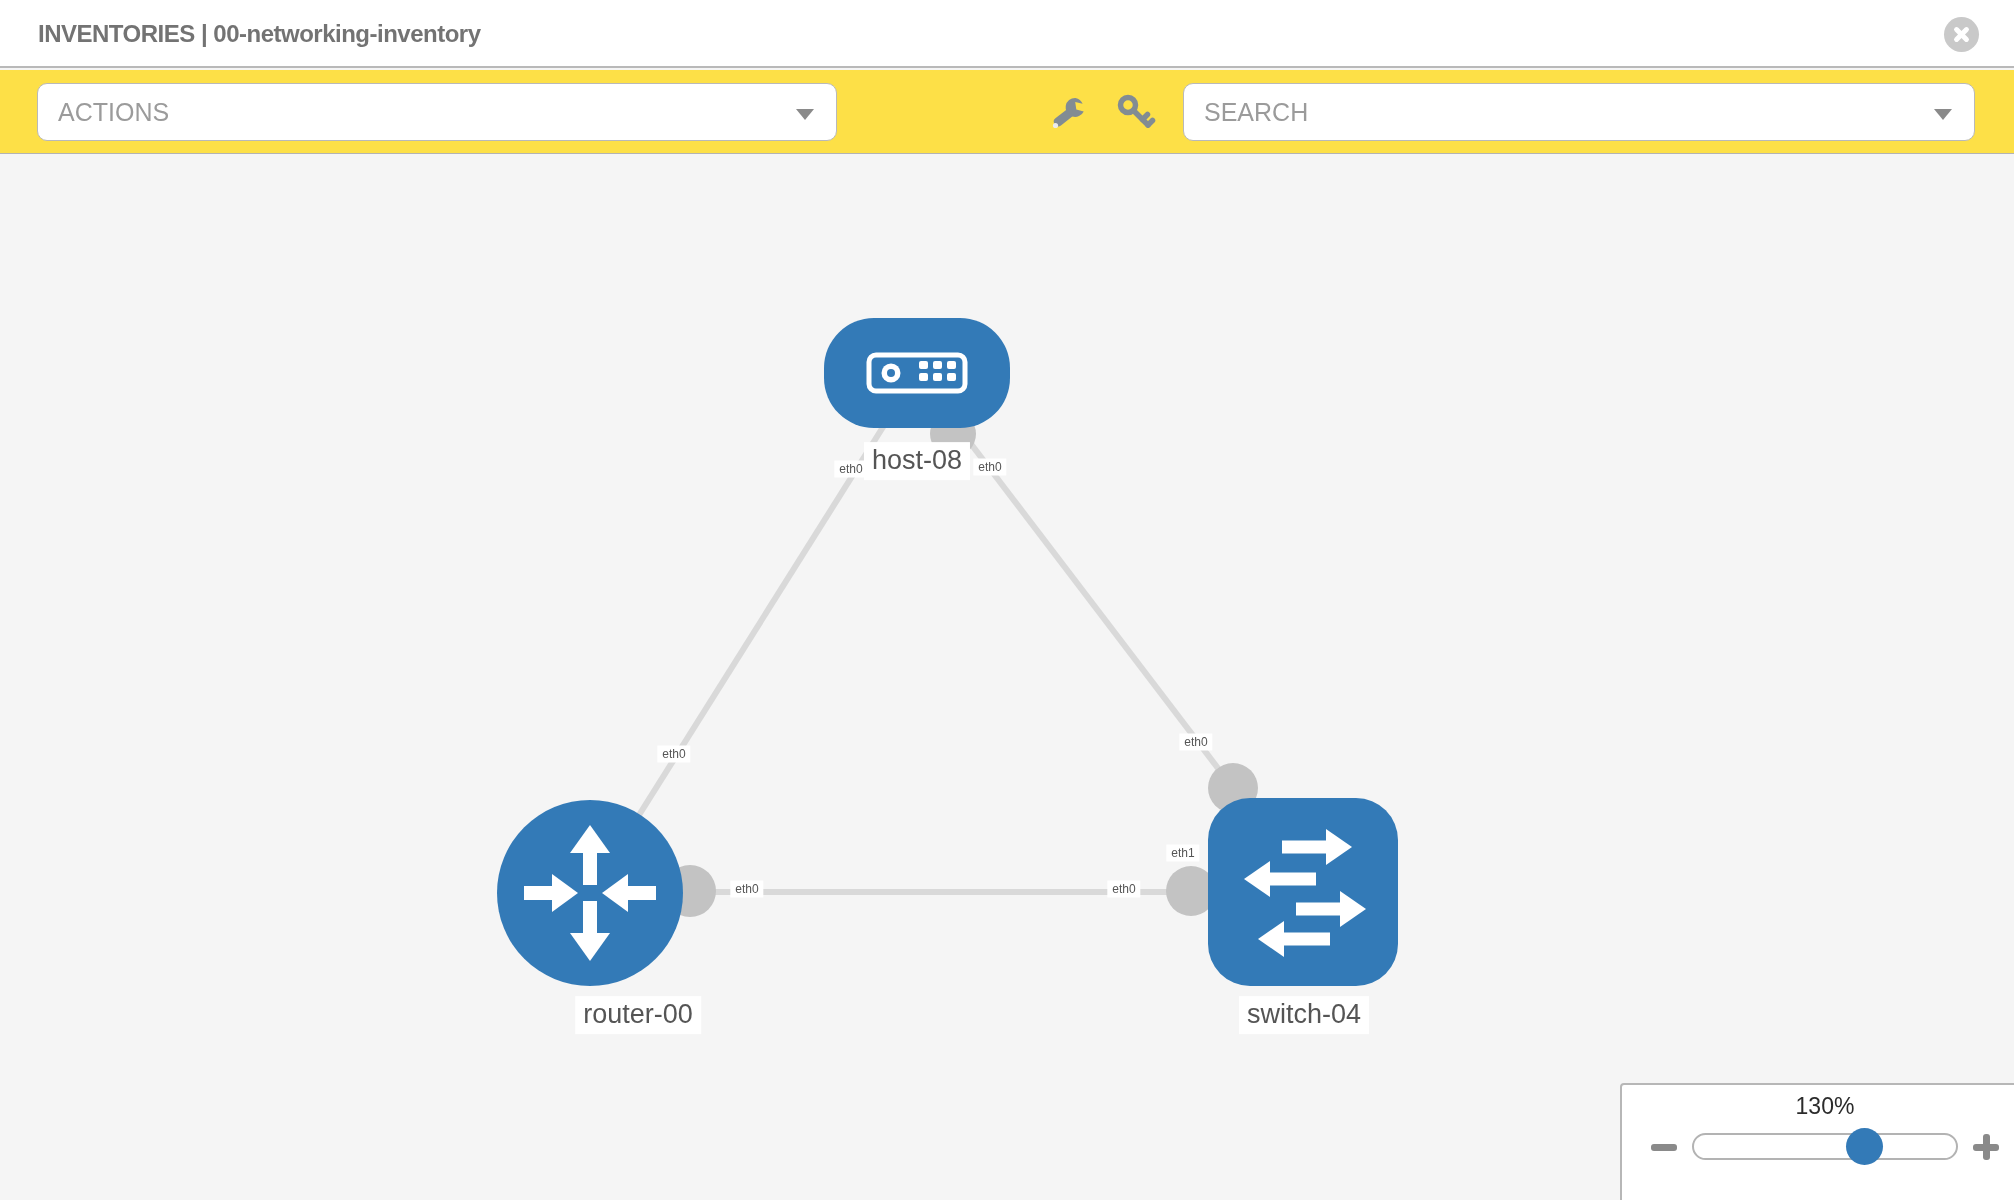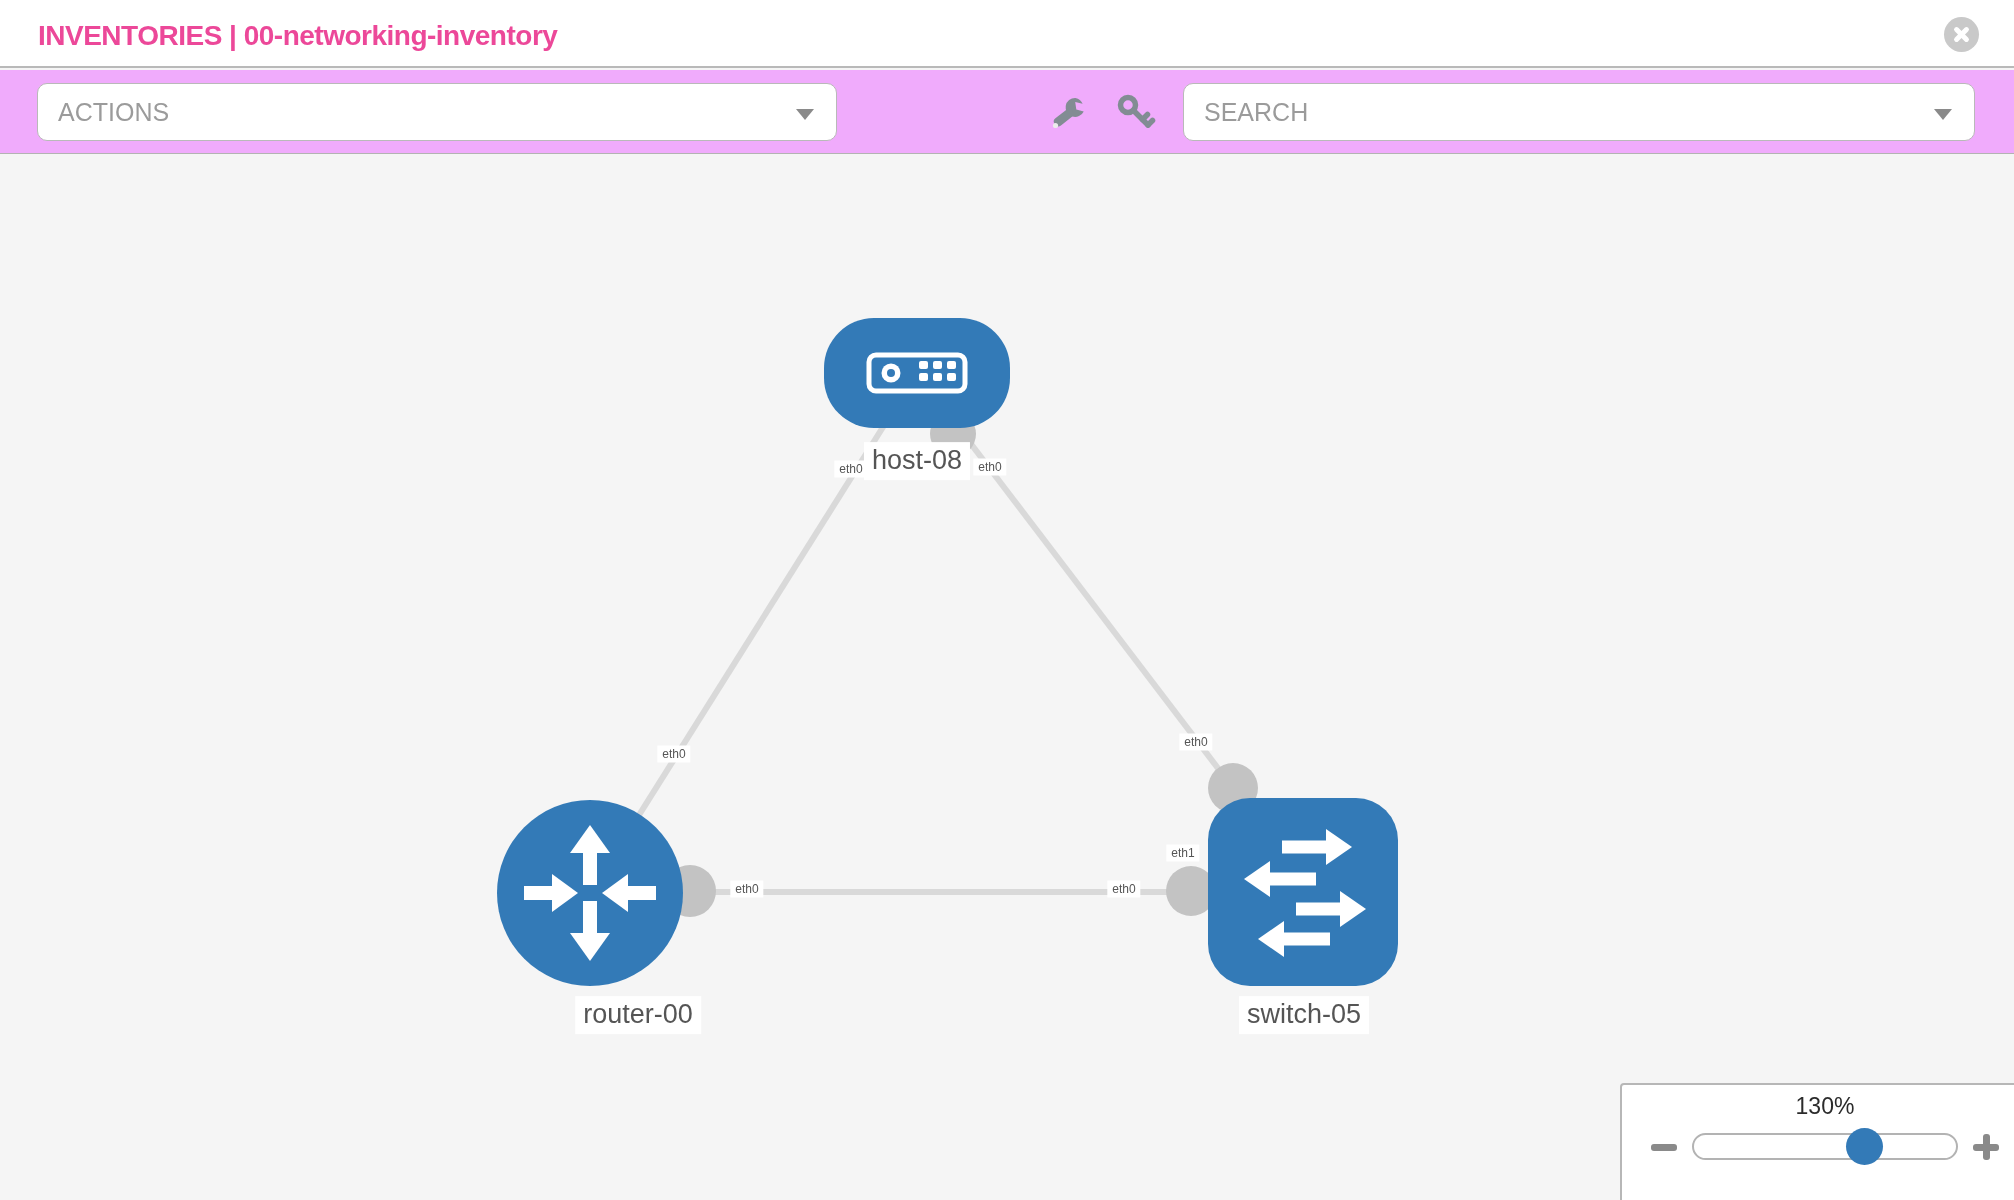--- a/index.html
+++ b/index.html
@@ -7,32 +7,32 @@
     --chip-text:#555555; --ui-border:#b3b3b3;
   }
   *{margin:0;padding:0;box-sizing:border-box;}
   html,body{width:2014px;height:1200px;overflow:hidden;
     font-family:"Liberation Sans",sans-serif;background:#f5f5f5;}
   .stage{position:relative;width:2014px;height:1200px;background:#f5f5f5;}
 
   
   .header{position:absolute;top:0;left:0;width:2014px;height:68px;
     background:#ffffff;border-bottom:2px solid #b9b9b9;}
-  .header-title{position:absolute;left:38px;top:20px;font-size:28px;
-    font-weight:bold;color:#ec4899;letter-spacing:-0.5px;white-space:nowrap;}
+  .header-title{position:absolute;left:38px;top:20px;font-size:24px;
+    font-weight:bold;color:#737373;letter-spacing:-0.5px;white-space:nowrap;}
   .close-btn{position:absolute;right:35px;top:17px;width:35px;height:35px;
     border-radius:50%;background:#c9c9c9;cursor:pointer;}
   .close-btn .bar{position:absolute;left:8px;top:15px;width:19px;height:5px;
     border-radius:3px;background:#ffffff;}
   .close-btn .bar.a{transform:rotate(45deg);}
   .close-btn .bar.b{transform:rotate(-45deg);}
 
   
   .toolbar{position:absolute;top:70px;left:0;width:2014px;height:84px;
-    background:#f0abfc;border-bottom:1px solid var(--ui-border);text-align:center;}
+    background:#fde047;border-bottom:1px solid var(--ui-border);text-align:center;}
   .select{position:absolute;top:13px;height:58px;background:#ffffff;
     border:1px solid #b9b9b9;border-radius:10px;display:flex;align-items:center;
     padding:0 20px;color:#9b9b9b;font-size:25px;cursor:pointer;}
   .select.actions{left:37px;width:800px;}
   .select.search{left:1183px;width:792px;}
   .caret{position:absolute;right:22px;top:25px;width:0;height:0;
     border-left:9px solid transparent;border-right:9px solid transparent;
     border-top:11px solid #8a8a8a;}
   .tool-icon{position:absolute;top:22px;width:44px;height:44px;cursor:pointer;}
   .tool-icon.wrench{left:1046px;}
@@ -175,21 +175,21 @@
             <polygon points="1244,878 1270,860 1270,896"></polygon>
             <polygon points="1366,908 1340,890 1340,926"></polygon>
             <polygon points="1258,938 1284,920 1284,956"></polygon>
           </g>
         </g>
       </g>
     </svg>
 
     <div class="chip big" style="left:917px;top:306px;">host-08</div>
     <div class="chip big" style="left:590px;top:860px;margin-left:48px;">router-00</div>
-    <div class="chip big" style="left:1304px;top:860px;">switch-05</div>
+    <div class="chip big" style="left:1304px;top:860px;">switch-04</div>
 
     <div class="chip" style="left:851px;top:314px;">eth0</div>
     <div class="chip" style="left:990px;top:312px;">eth0</div>
     <div class="chip" style="left:674px;top:599px;">eth0</div>
     <div class="chip" style="left:1196px;top:587px;">eth0</div>
     <div class="chip" style="left:747px;top:734px;">eth0</div>
     <div class="chip z1" style="left:1124px;top:734px;">eth0</div>
     <div class="chip z2" style="left:1146px;top:698px;margin-left:37px;">eth1</div>
 
     <div class="zoom-panel">

